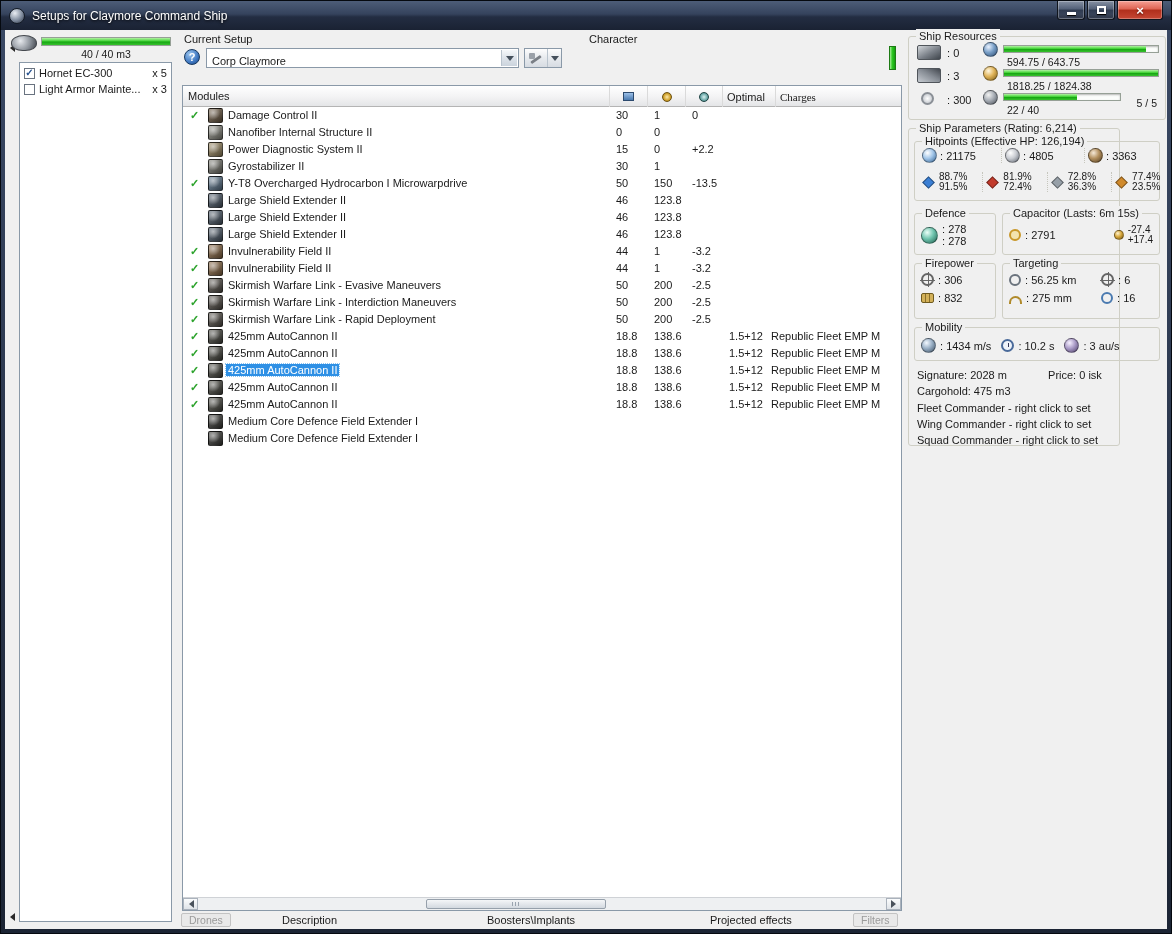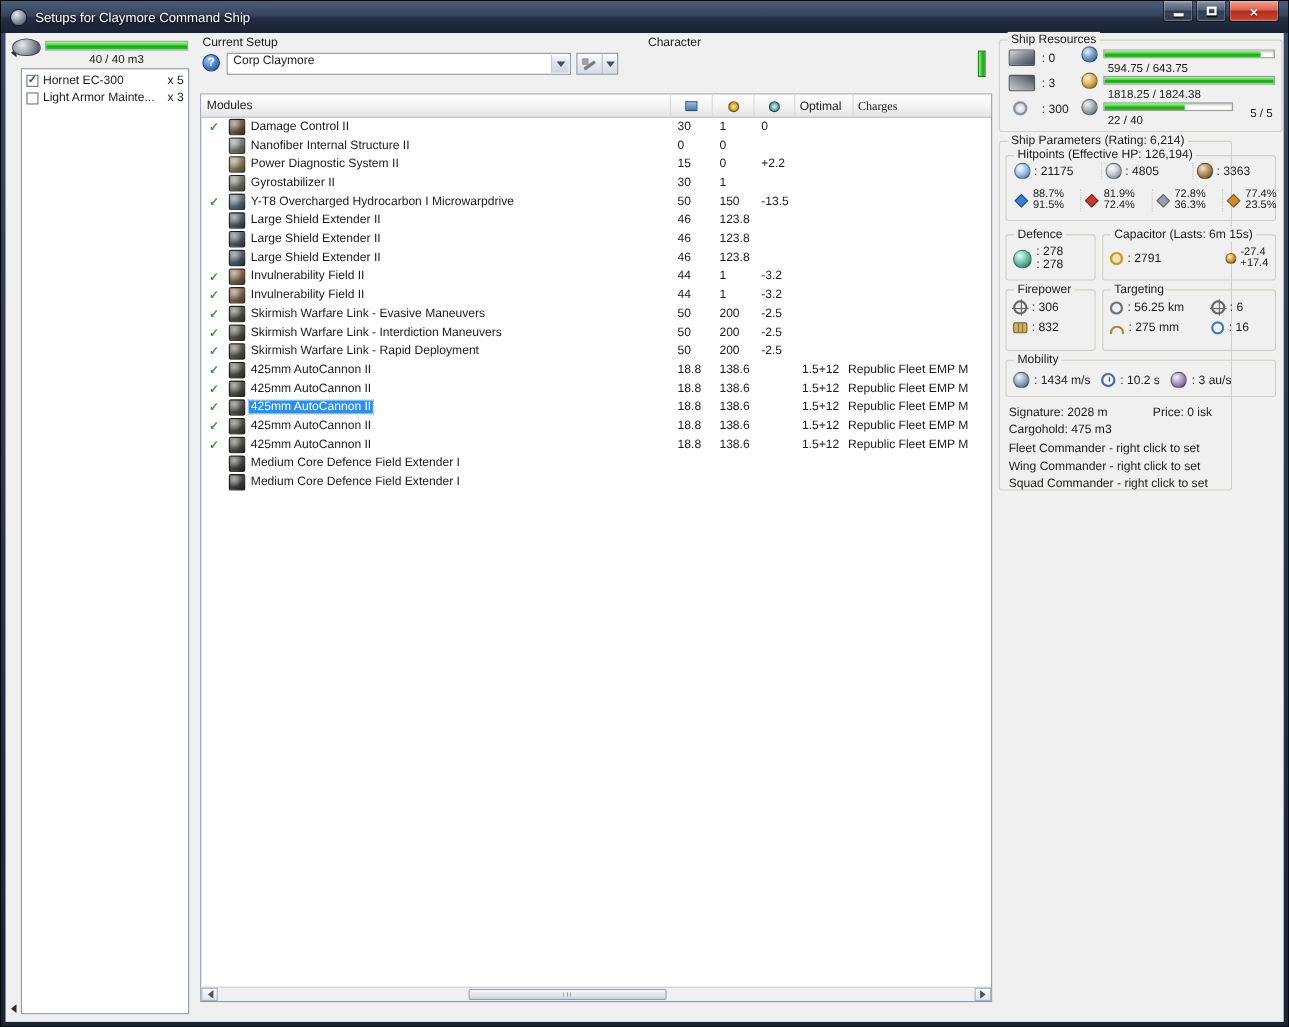--- a/index.html
+++ b/index.html
@@ -43,21 +43,21 @@
     justify-content:center; font-size:10px; line-height:1; color:#24508f; font-weight:bold; }
   .dn { flex:1; white-space:nowrap; overflow:hidden; }
   .dq { flex:none; }
 
   
   .center { position:absolute; left:172px; top:0; width:725px; height:898px; }
   .flabel { position:absolute; white-space:nowrap; }
   .help { position:absolute; width:16px; height:16px; border-radius:50%; color:#fff; font-weight:bold; font-size:11px;
     display:flex; align-items:center; justify-content:center;
     background:radial-gradient(circle at 35% 30%,#9ec7ef,#3f78c2 60%,#1c447e); border:1px solid #16385f; }
-  .combo { position:absolute; height:20px; background:#fff; border:1px solid #8a99a8; display:flex; align-items:flex-start;
+  .combo { position:absolute; height:20px; background:#fff; border:1px solid #8a99a8; display:flex; align-items:flex-end;
     padding:0 20px 0 5px; white-space:nowrap; overflow:hidden; }
   .combo .arr { position:absolute; right:1px; top:1px; bottom:1px; width:16px; border-left:1px solid #b9c3cd;
     background:linear-gradient(#f6f8fa,#dde3ea 50%,#ccd4dd); display:flex; align-items:center; justify-content:center; }
   .tri-dn { width:0; height:0; border:4px solid transparent; border-top:5px solid #45505c; margin-top:5px; }
   .toolbtn { position:absolute; height:20px; width:38px; border:1px solid #8a99a8; background:linear-gradient(#fdfdfd,#e7eaee 50%,#d7dce2); display:flex; }
   .toolbtn .seg1 { width:22px; position:relative; }
   .toolbtn .seg2 { width:14px; border-left:1px solid #b9c3cd; display:flex; align-items:center; justify-content:center; }
   .tool-glyph { position:absolute; left:3px; top:2px; width:15px; height:15px; }
   .tool-glyph::before { content:""; position:absolute; left:2px; top:7px; width:12px; height:3px; background:#7a7f86; transform:rotate(-35deg); border-radius:1px; }
   .tool-glyph::after { content:""; position:absolute; left:1px; top:2px; width:6px; height:6px; background:#9aa0a8; border-radius:1px; }
@@ -438,20 +438,27 @@
           <div class="sb-btn sb-left">
               <span class="tri-l"></span>
             </div>
           <div class="sb-thumb"></div>
           <div class="sb-btn sb-right">
               <span class="tri-r"></span>
             </div>
         </div>
       </div>
 
+      <div class="tabbar">
+        <span class="tabbtn" style="left:4px">Drones</span>
+        <span class="tabtxt" style="left:105px">Description</span>
+        <span class="tabtxt" style="left:310px">Boosters\Implants</span>
+        <span class="tabtxt" style="left:533px">Projected effects</span>
+        <span class="tabbtn" style="left:676px">Filters</span>
+      </div>
     </div>
 
     <div class="right">
 
       <div class="grp" style="left:2px;top:6px;width:258px;height:84px">
         <span class="gl">Ship Resources</span>
         <span class="ricon ic-turret res-abs" style="left:8px;top:8px"></span>
         <span class="cv res-abs" style="left:38px;top:10px">0</span>
         <span class="ricon ic-launcher res-abs" style="left:8px;top:31px"></span>
         <span class="cv res-abs" style="left:38px;top:33px">3</span>

